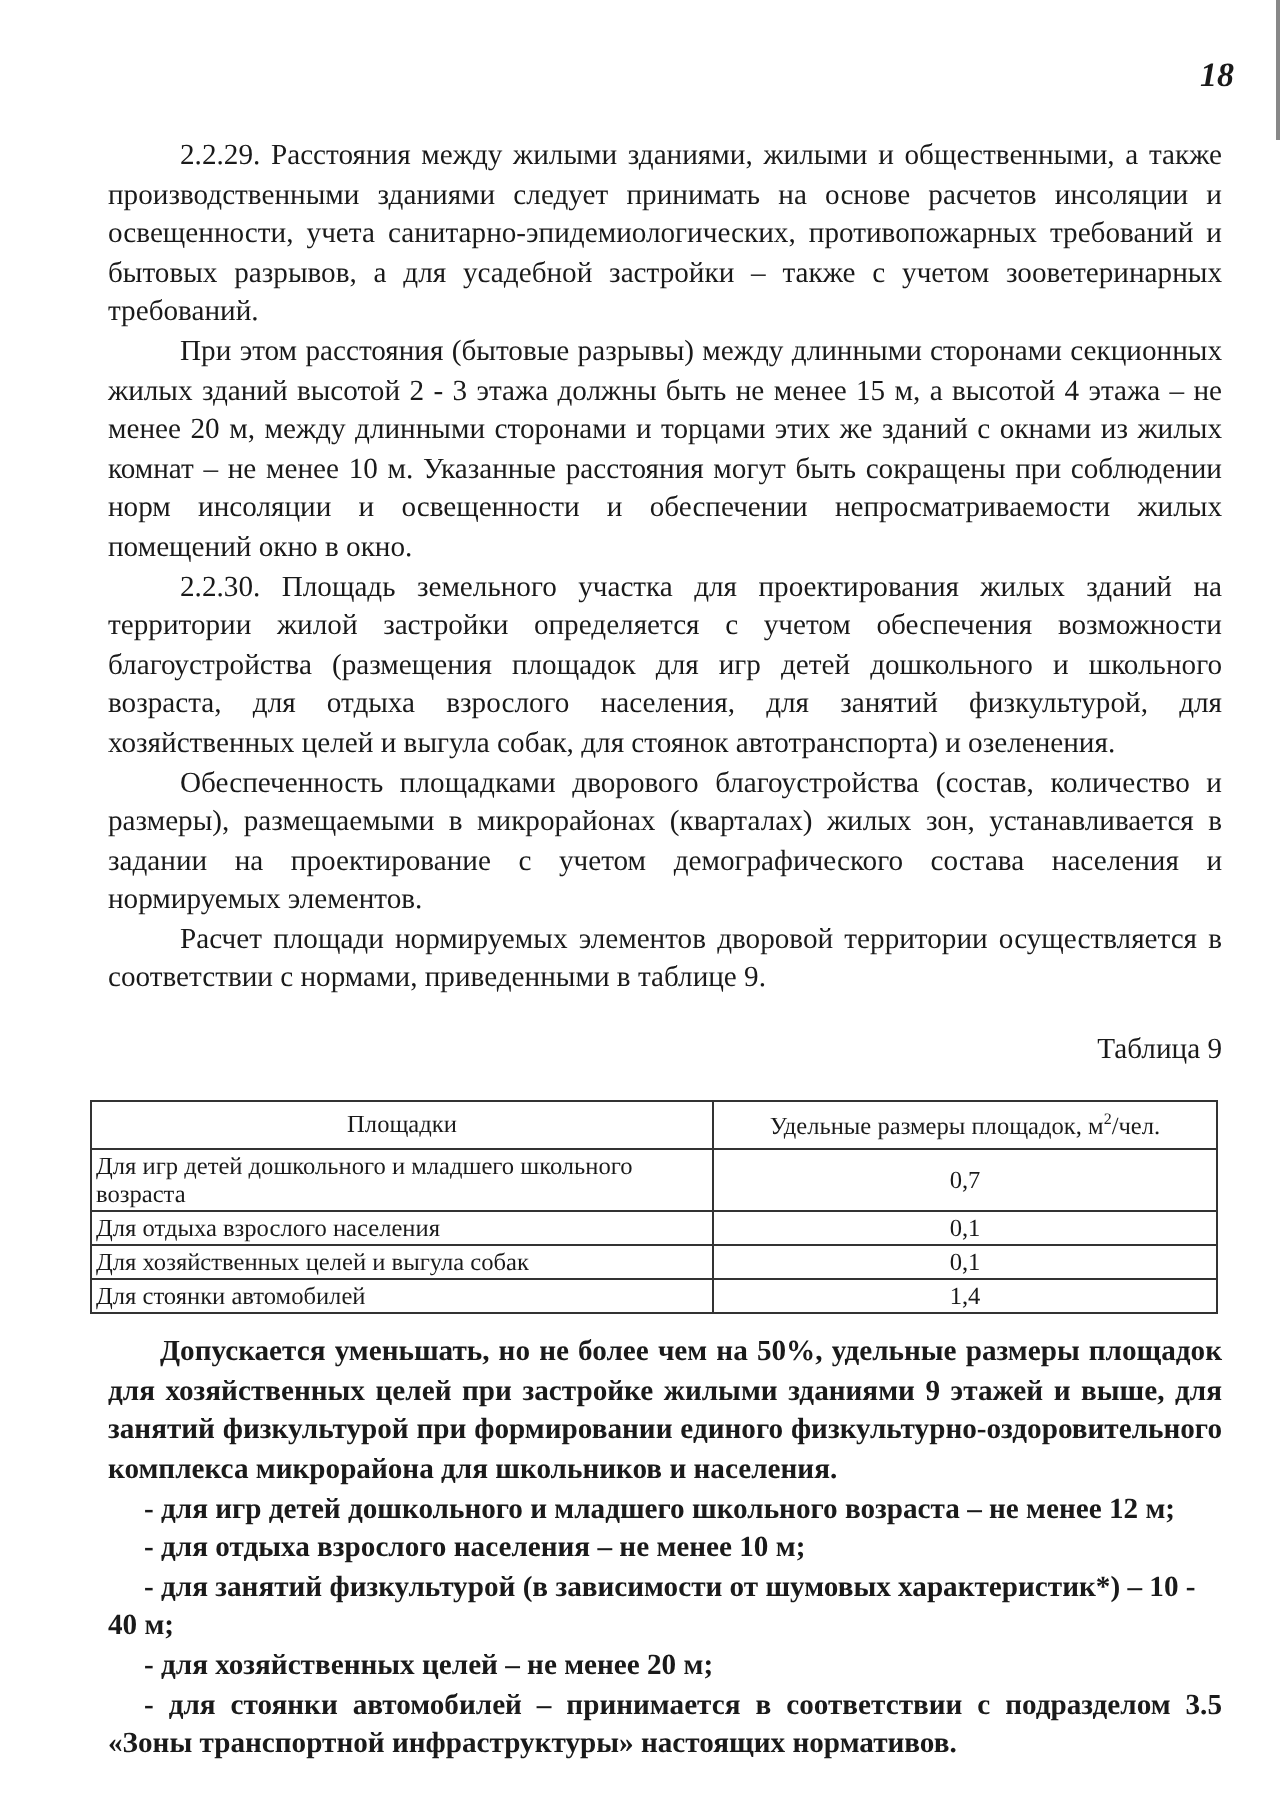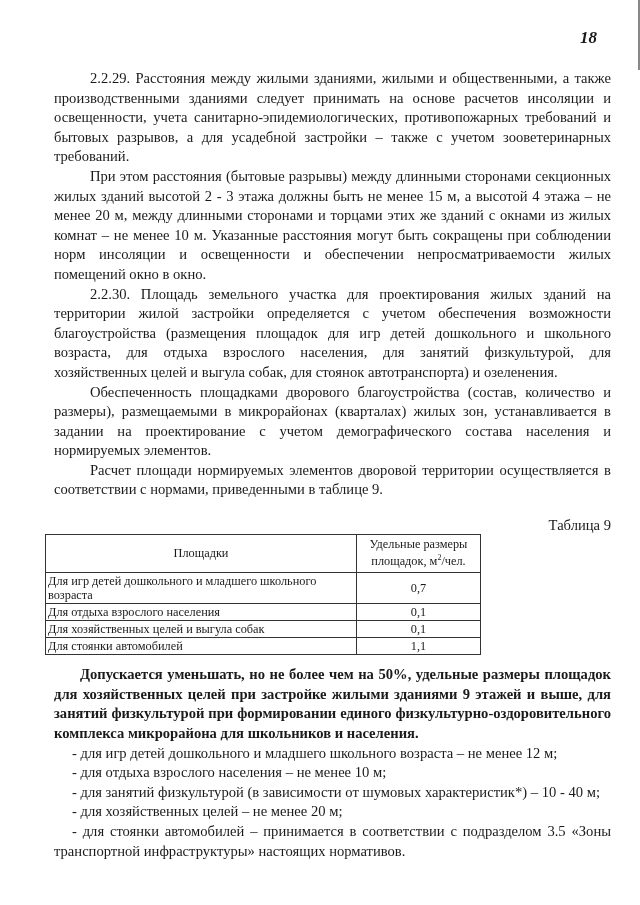--- a/index.html
+++ b/index.html
@@ -1,31 +1,31 @@
 <!DOCTYPE html>
 <html><head>
 <meta charset="utf-8">
 <style>
   html, body { margin: 0; padding: 0; background: #ffffff; }
   body { width: 640px; height: 905px; position: relative; overflow: hidden;
          font-family: "Liberation Serif", "DejaVu Serif", serif; color: #1a1a1a; }
   .page-edge { position: absolute; right: 0; top: 0; width: 2px; height: 70px; background: #888; }
-  .page-num { position: absolute; top: 28px; left: 580px; font-size: 17px; font-style: italic; font-weight: bold; }
+  .page-num { position: absolute; top: 28px; left: 600px; font-size: 17px; font-style: italic; font-weight: bold; }
   .body { position: absolute; left: 54px; top: 69px; width: 557px; font-size: 14.6px; line-height: 19.6px; }
   .p { text-align: justify; text-align-last: left; margin: 0; }
   .ind { text-indent: 36px; }
   .ind2 { text-indent: 26px; font-weight: bold; }
   .caption { text-align: right; margin: 17px 0 0 0; font-size: 14.6px; line-height: 17px; }
-  table { border-collapse: collapse; width: 436px; margin-left: -9px; margin-top: 0; font-size: 12.3px; line-height: 14px; }
+  table { border-collapse: collapse; width: 564px; margin-left: -9px; margin-top: 16px; font-size: 12.3px; line-height: 14px; }
   td, th { border: 1px solid #333; padding: 1px 2px; font-weight: normal; vertical-align: middle; }
   th { text-align: center; padding: 2px 2px 4px; }
   td.name { text-align: left; width: 306px; }
   td.val { text-align: center; }
   .list { margin: 0; padding: 0; list-style: none; }
-  .list li { text-indent: 18px; margin: 0; }
+  .list li { text-indent: 18px; margin: 0; font-weight: bold; }
   .list li.last { text-align: justify; text-align-last: left; }
   sup { font-size: 8px; }
 </style>
 </head>
 <body>
 
 <div class="page-edge"></div>
 <div class="page-num">18</div>
 
 <div class="body">
@@ -51,21 +51,21 @@
       <tr>
         <td class="name">Для отдыха взрослого населения</td>
         <td class="val">0,1</td>
       </tr>
       <tr>
         <td class="name">Для хозяйственных целей и выгула собак</td>
         <td class="val">0,1</td>
       </tr>
       <tr>
         <td class="name">Для стоянки автомобилей</td>
-        <td class="val">1,1</td>
+        <td class="val">1,4</td>
       </tr>
     </tbody>
   </table>
 
   <p class="p ind2" style="margin-top:10px">Допускается уменьшать, но не более чем на 50%, удельные размеры площадок для хозяйственных целей при застройке жилыми зданиями 9 этажей и выше, для занятий физкультурой при формировании единого физкультурно-оздоровительного комплекса микрорайона для школьников и населения.</p>
   <ul class="list">
     <li>- для игр детей дошкольного и младшего школьного возраста – не менее 12 м;</li>
     <li>- для отдыха взрослого населения – не менее 10 м;</li>
     <li>- для занятий физкультурой (в зависимости от шумовых характеристик*) – 10 - 40 м;</li>
     <li>- для хозяйственных целей – не менее 20 м;</li>

